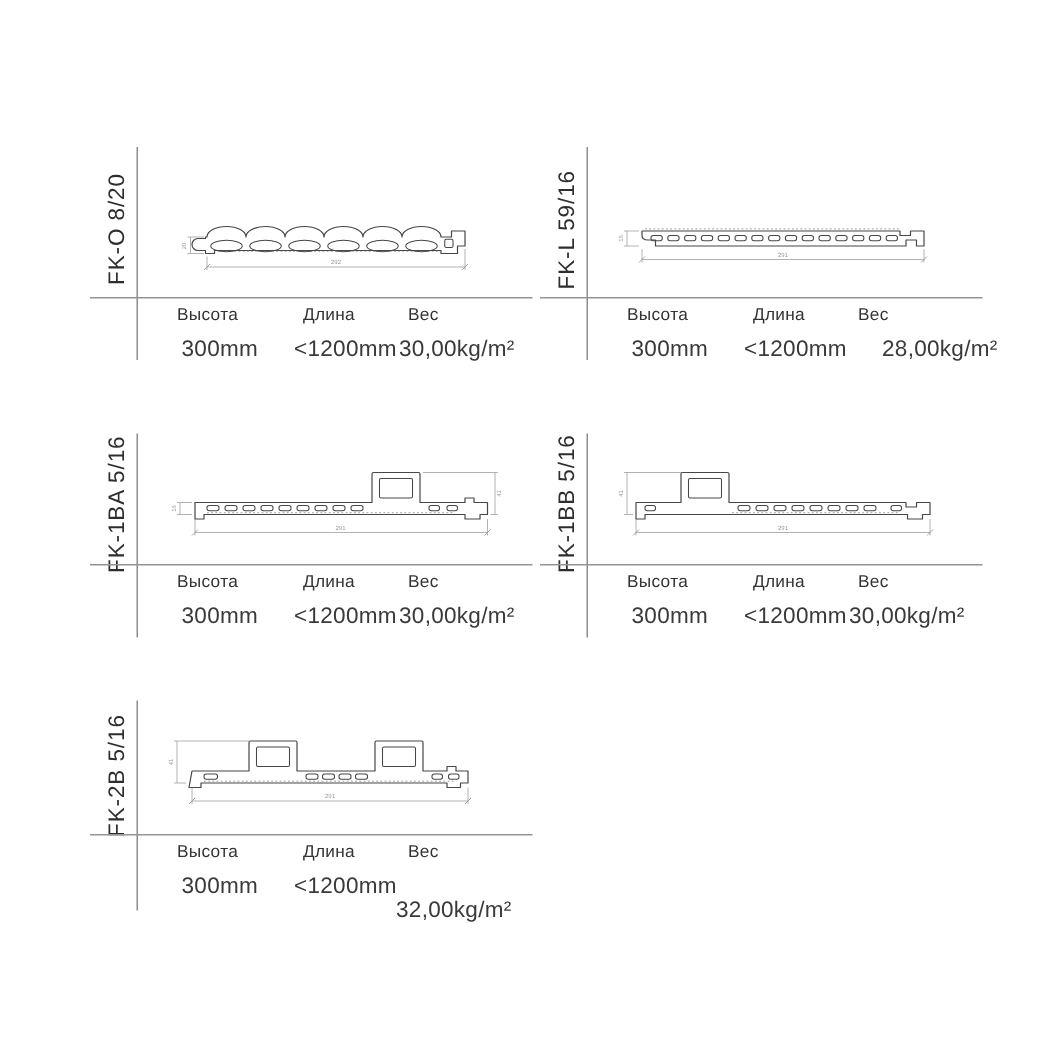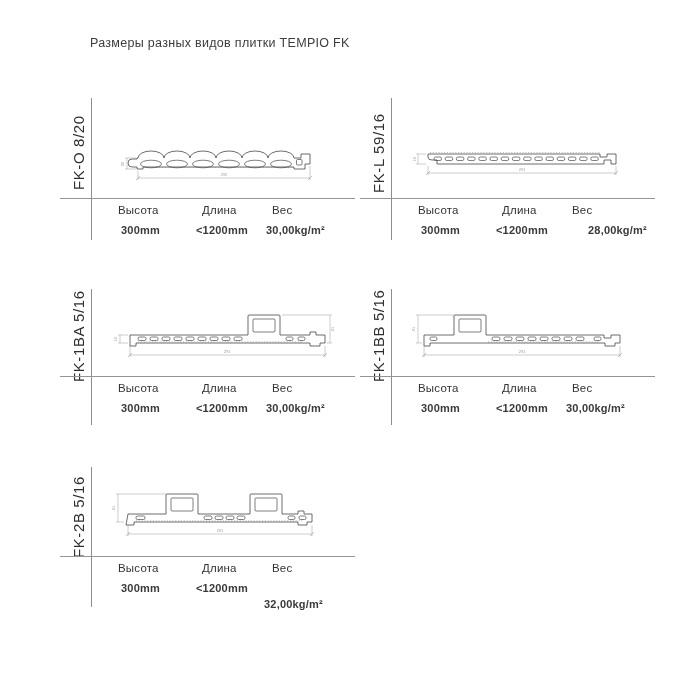--- a/index.html
+++ b/index.html
@@ -12,35 +12,34 @@
   }
   .section{position:absolute;width:300px;}
   .vlabel{
     position:absolute;display:flex;align-items:center;justify-content:center;
     writing-mode:vertical-rl;transform:rotate(180deg);
     font-size:15px;font-weight:500;color:#2e2e2e;letter-spacing:.6px;white-space:nowrap;
   }
   .vline{position:absolute;width:1px;background:#8d8d8d;}
   .hline{position:absolute;height:1px;background:#949494;left:0;}
   .th{position:absolute;font-size:11.5px;font-weight:500;color:#333;letter-spacing:.2px;white-space:nowrap;}
-  .td{position:absolute;font-size:11px;font-weight:700;color:#3a3a3a;letter-spacing:.2px;white-space:nowrap;}
+  .td{position:absolute;font-size:15px;font-weight:400;color:#3a3a3a;letter-spacing:.2px;white-space:nowrap;}
   svg.profile{position:absolute;overflow:visible;}
   svg .outline{fill:none;stroke:#474747;stroke-width:.8;stroke-linejoin:round;}
   svg .hole{fill:none;stroke:#474747;stroke-width:.7;}
   svg .tex{fill:none;stroke:#6f6f6f;stroke-width:.45;stroke-dasharray:1.2 1.6;}
   svg .dimline{stroke:#9a9a9a;stroke-width:.5;fill:none;}
   svg .tick{stroke:#9a9a9a;stroke-width:.6;}
   svg text.dim{fill:#9a9a9a;font-size:4px;font-family:"Liberation Sans",sans-serif;}
 </style>
 </head>
 <body>
 
 <div id="page">
 
-  <div class="page-title">Размеры разных видов плитки TEMPIO FK</div>
 
   <div class="section" style="left:60px;top:90px;height:165px;">
     <div class="vlabel" style="left:6px;top:22px;height:82px;width:24px;">FK-O 8/20</div>
     <div class="vline" style="left:31px;top:8px;height:142px;"></div>
 
     <svg class="profile" style="left:45px;top:48px;" width="235" height="48" viewBox="0 0 235 48">
       <path class="outline" d="M33,20 a13,7 0 0 1 26,0 a13,7 0 0 1 26,0 a13,7 0 0 1 26,0 a13,7 0 0 1 26,0 a13,7 0 0 1 26,0 a13,7 0 0 1 26,0 h7 v-4 h9 v10 h-5 v5 h-11 v-2 H38 v2 h-6 v-2 h-5 a4,4 0 0 1 0,-8 h5 v-1 z"></path>
       <ellipse class="hole" cx="46" cy="26" rx="10.5" ry="3.8"></ellipse>
       <ellipse class="hole" cx="72" cy="26" rx="10.5" ry="3.8"></ellipse>
       <ellipse class="hole" cx="98" cy="26" rx="10.5" ry="3.8"></ellipse>

